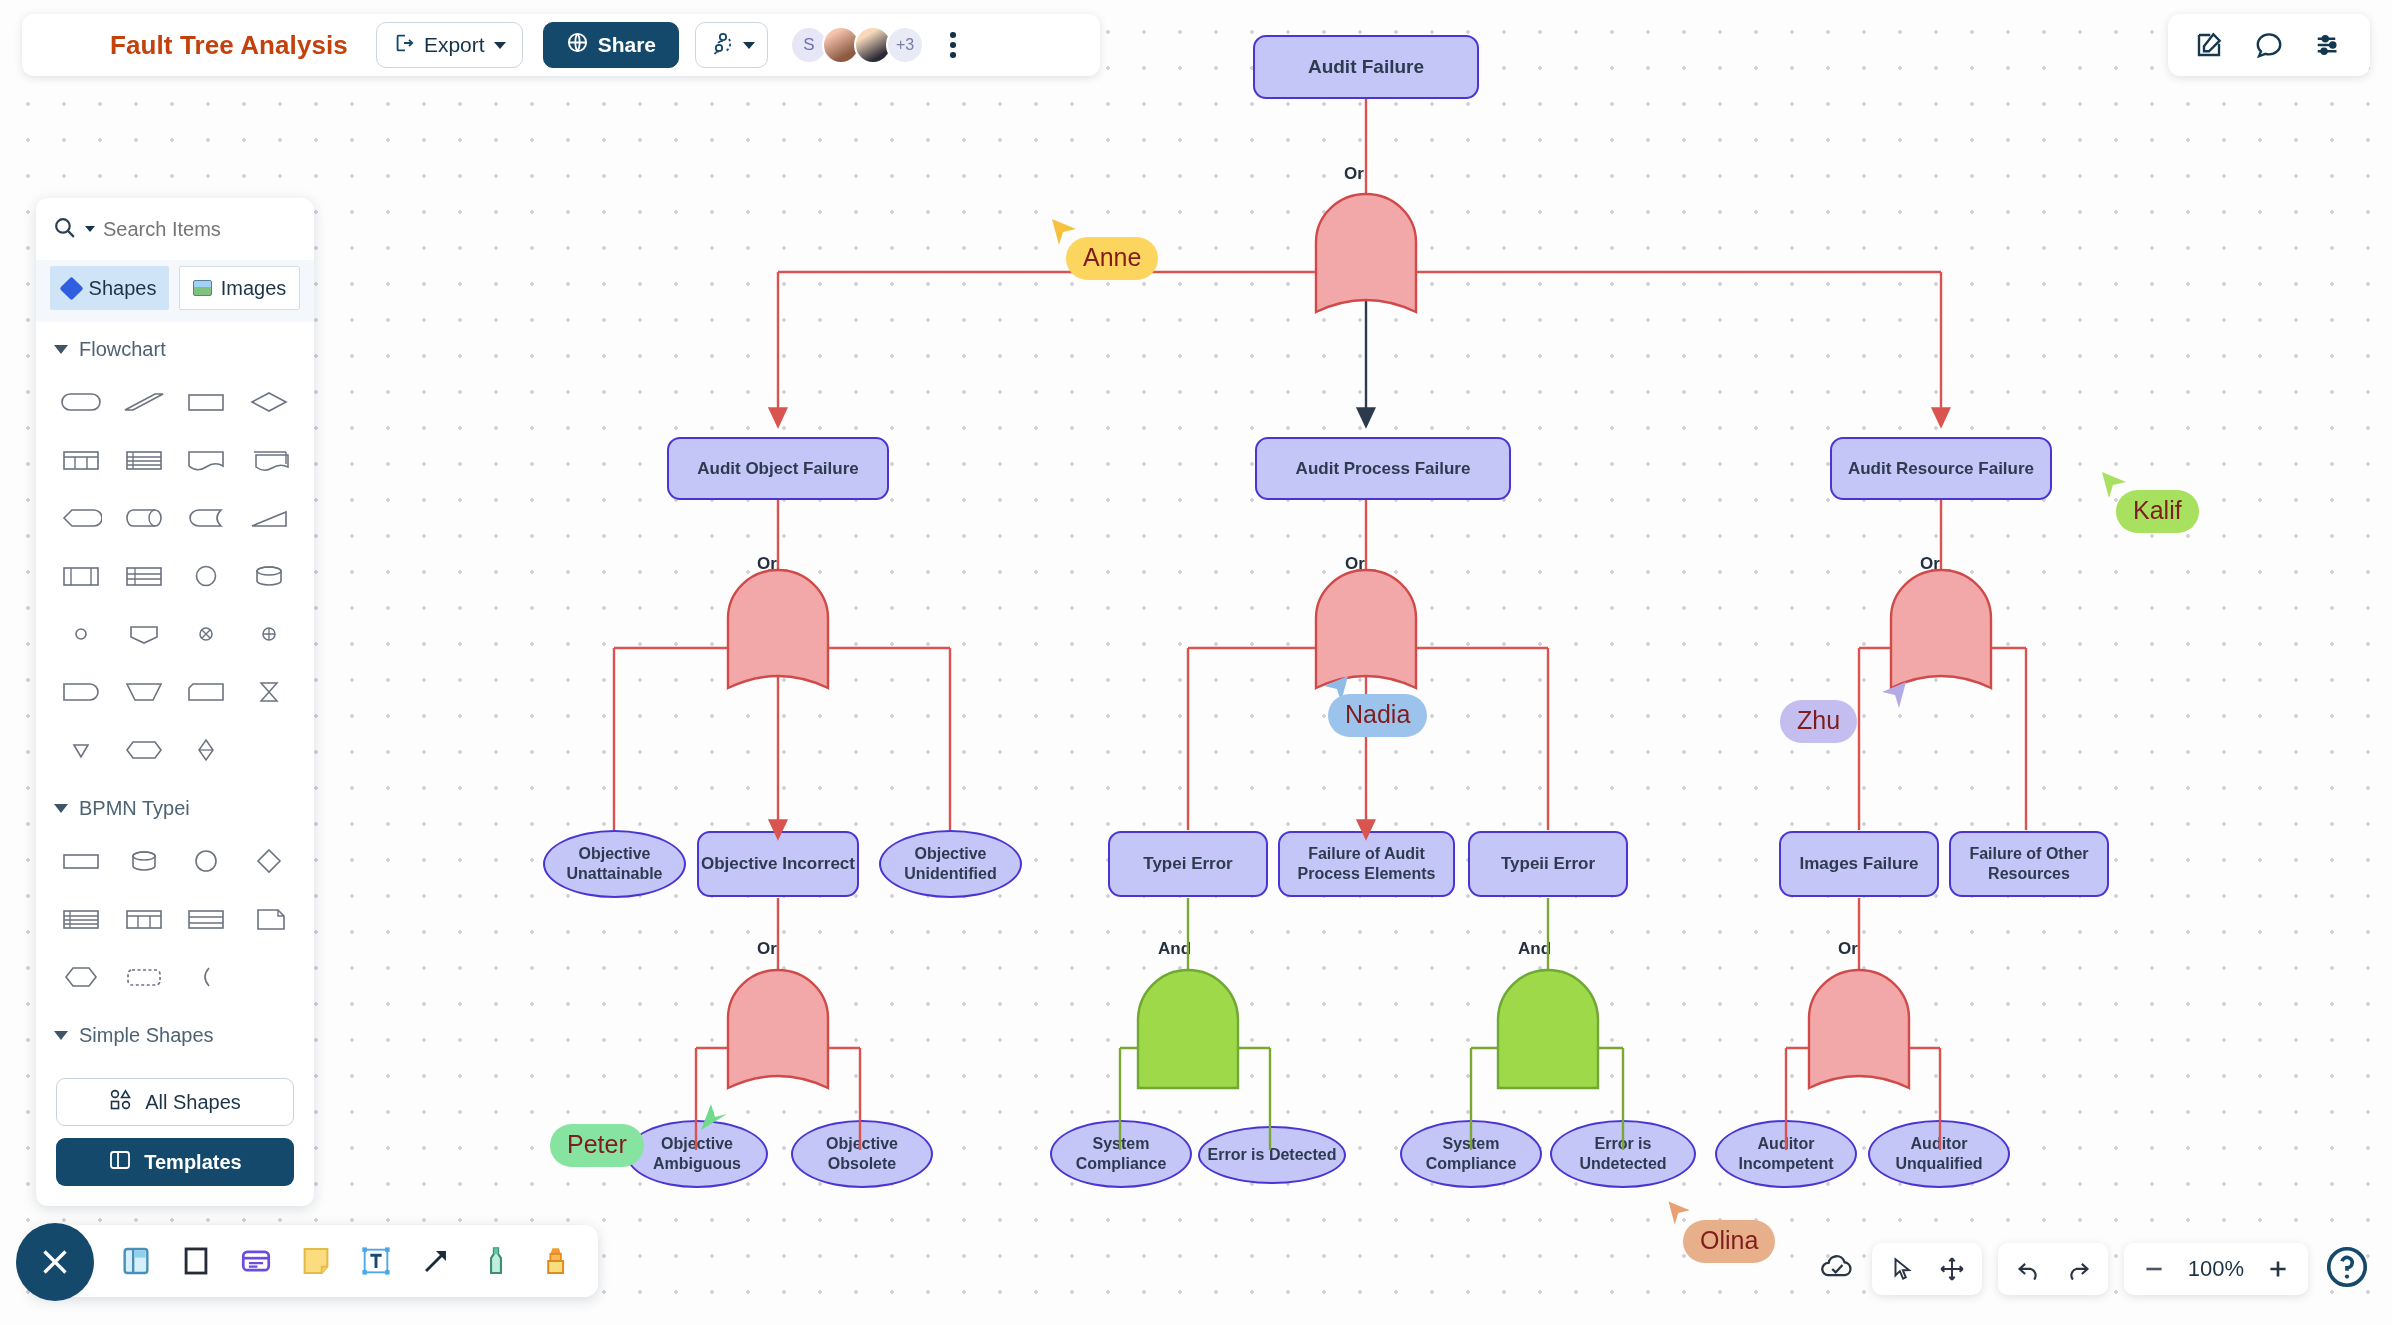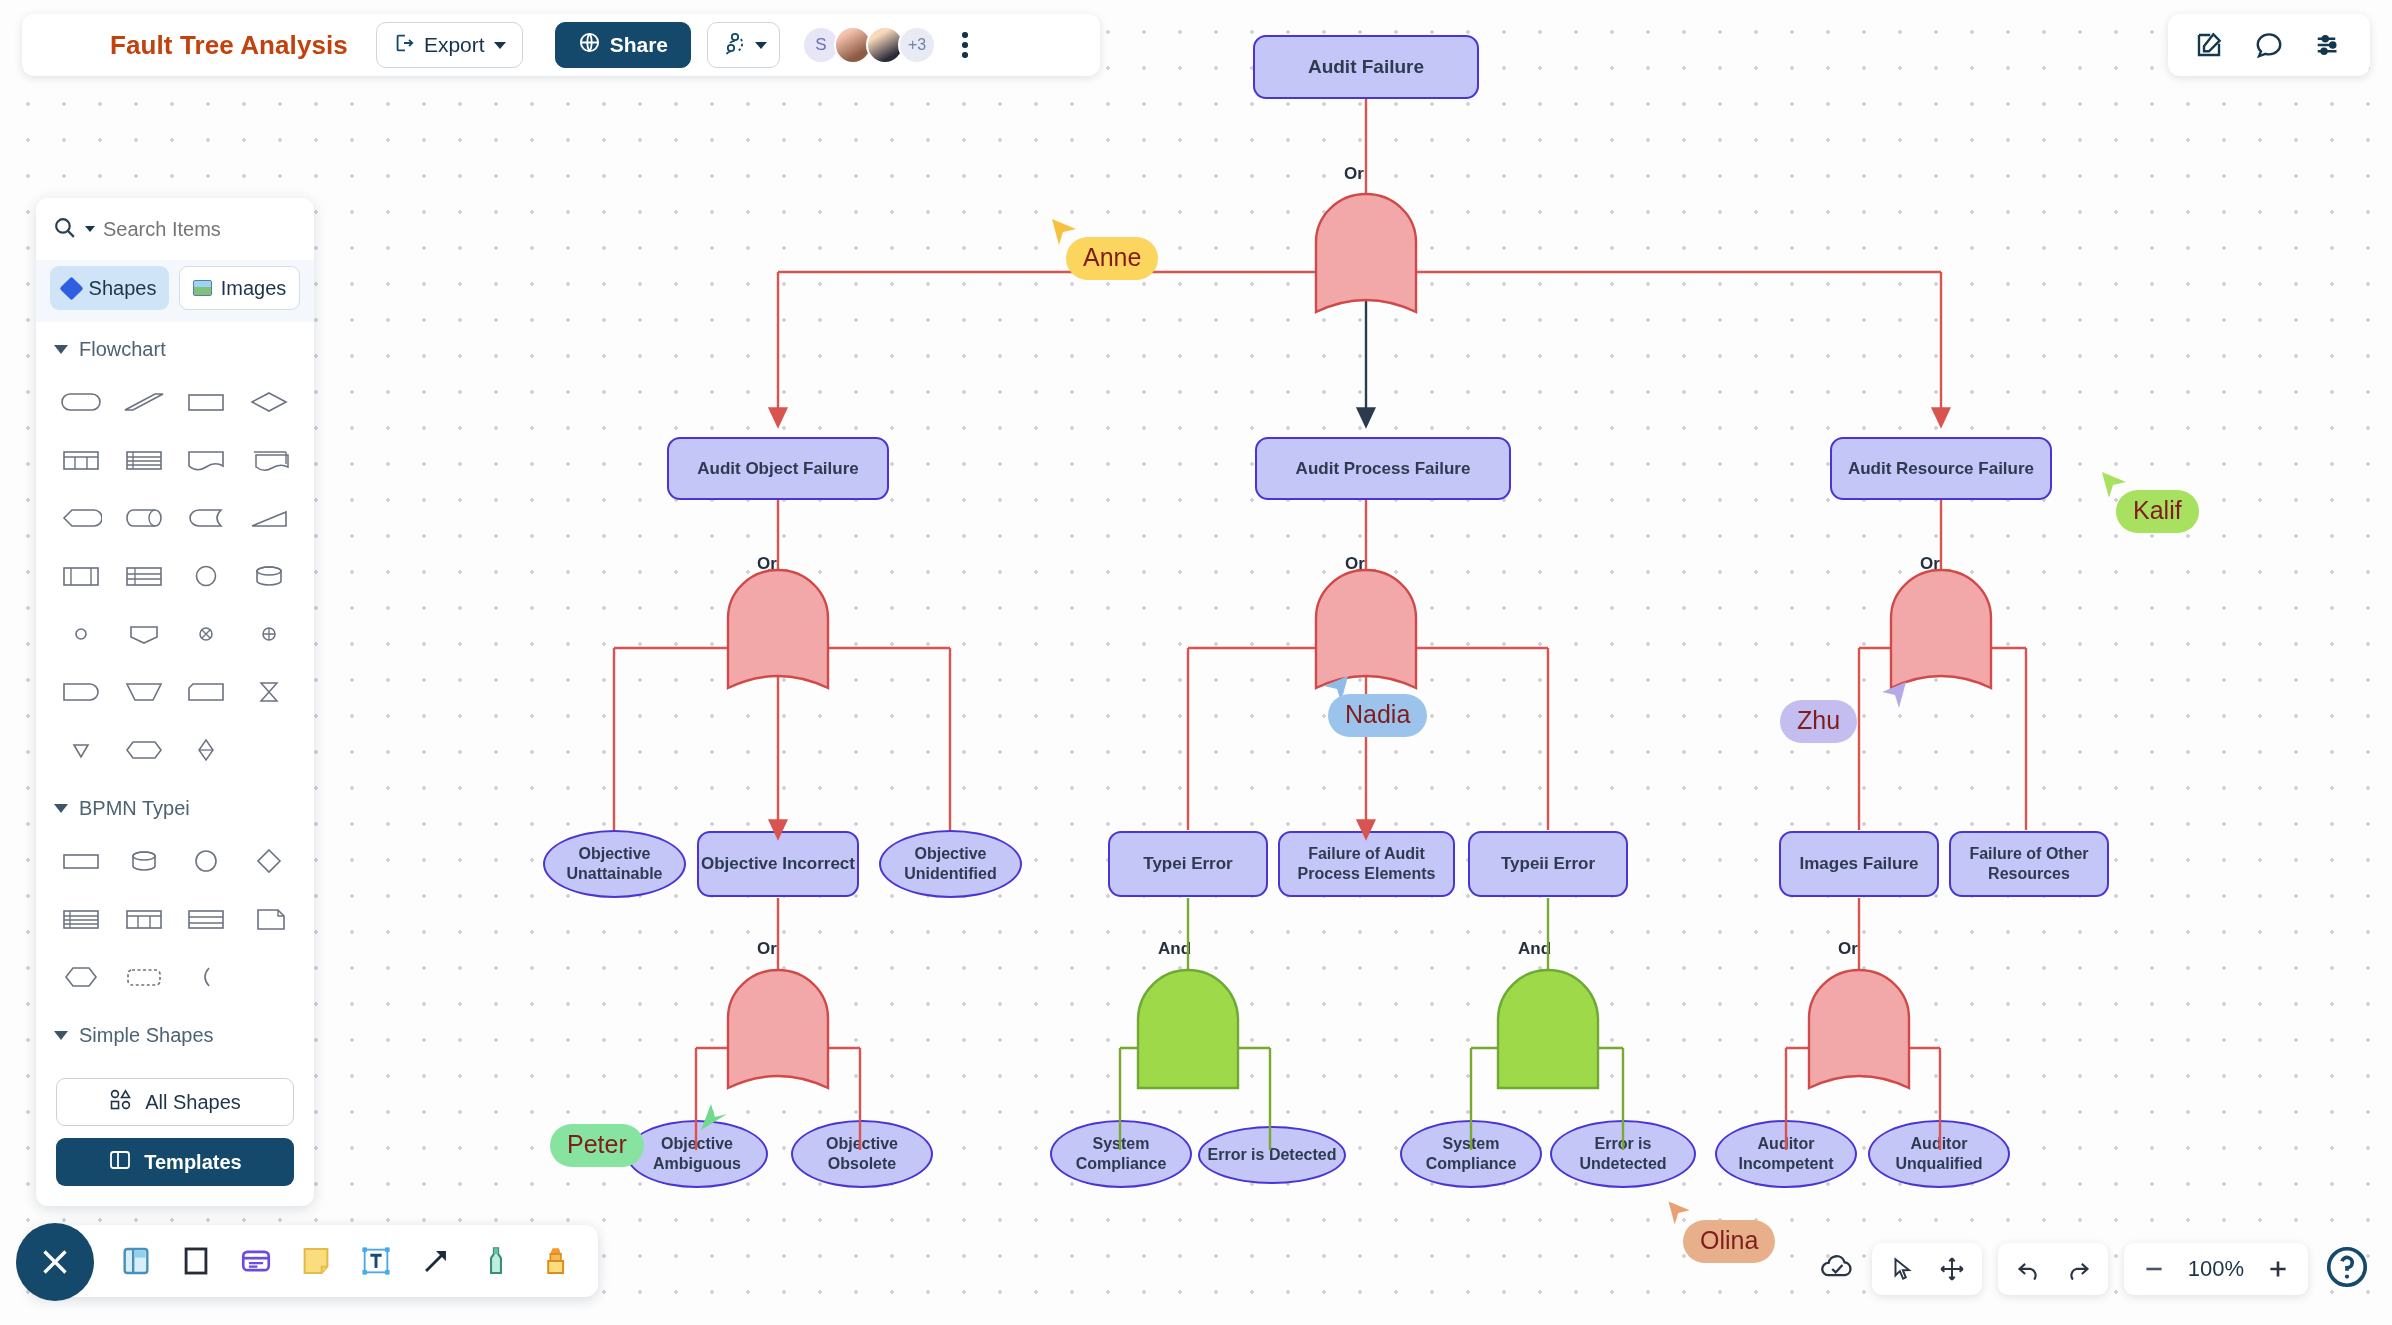--- a/index.html
+++ b/index.html
@@ -38,21 +38,21 @@
   }
   .tb-btn {
     display: flex; align-items: center; gap: 9px;
     height: 46px; padding: 0 16px;
     border: 1.4px solid #cdd6de; border-radius: 10px;
     background: #fff; color: #14334b;
     font-size: 21px; cursor: pointer; white-space: nowrap;
   }
   #export-btn { margin-left: 28px; }
   #share-btn {
-    margin-left: 32px; background: #14496b; color:#fff; border-color:#14496b;
+    margin-left: 20px; background: #14496b; color:#fff; border-color:#14496b;
     padding: 0 22px; font-weight: 600;
   }
   #collab-btn { margin-left: 16px; padding: 0 12px; }
   .caret { width:0;height:0;border-left:6px solid transparent;border-right:6px solid transparent;border-top:7px solid #17354c; }
 
   #avatars { display:flex; align-items:center; margin-left: 22px; }
   .av {
     width: 38px; height: 38px; border-radius: 50%;
     display:flex; align-items:center; justify-content:center;
     font-size: 17px; color:#6a6fb5; margin-left: -6px;
@@ -85,21 +85,21 @@
     z-index: 35; display:flex; flex-direction:column; overflow:hidden;
   }
   #searchrow { display:flex; align-items:center; gap:8px; height:62px; padding:0 16px; }
   #searchrow input {
     border:0; outline:0; font-size:20px; color:#7b8794;
     font-family:"Liberation Sans",sans-serif; width: 170px; background:transparent;
   }
   #tabrow { display:flex; gap:10px; padding: 6px 14px 12px; background:#f4f8fc; }
   .ptab {
     flex:1; display:flex;align-items:center;justify-content:center;gap:9px;
-    height: 44px; border-radius:9px; font-size:20px; color:#1d3448; cursor:pointer;
+    height: 44px; border-radius:2px; font-size:20px; color:#1d3448; cursor:pointer;
   }
   .ptab.active { background:#cfe5f7; }
   .ptab.plain { background:#fff; border:1.3px solid #d5dde5; }
   .diamond-ic { width:17px;height:17px;background:#2f5fe0;transform:rotate(45deg);border-radius:2px; }
   .img-ic { width:19px;height:16px;background:linear-gradient(#9fd3f5 45%,#7ec27e 45%);border:1.6px solid #5a7f9c;border-radius:2px; }
 
   .sect {
     display:flex; align-items:center; gap:11px;
     padding: 16px 18px 8px; font-size:20px; color:#4d6374; cursor:pointer;
   }

